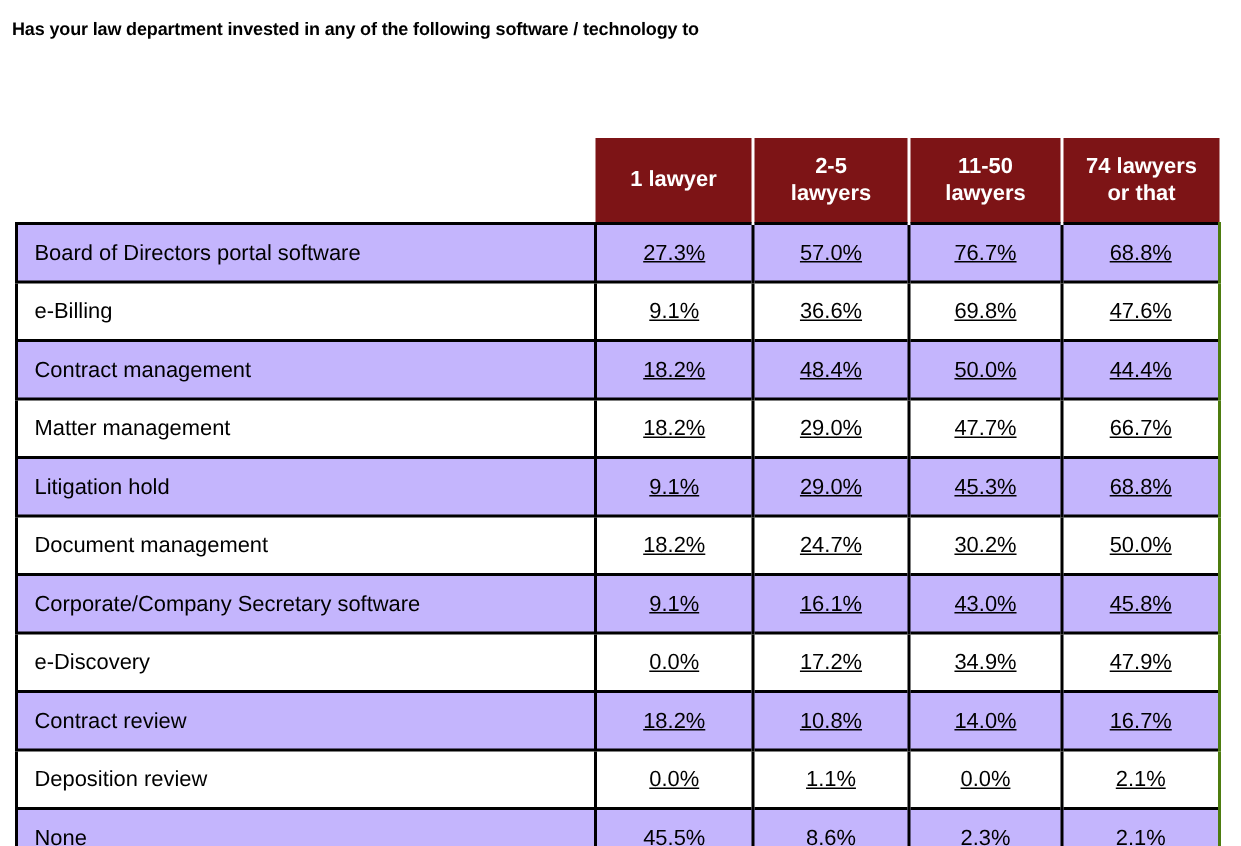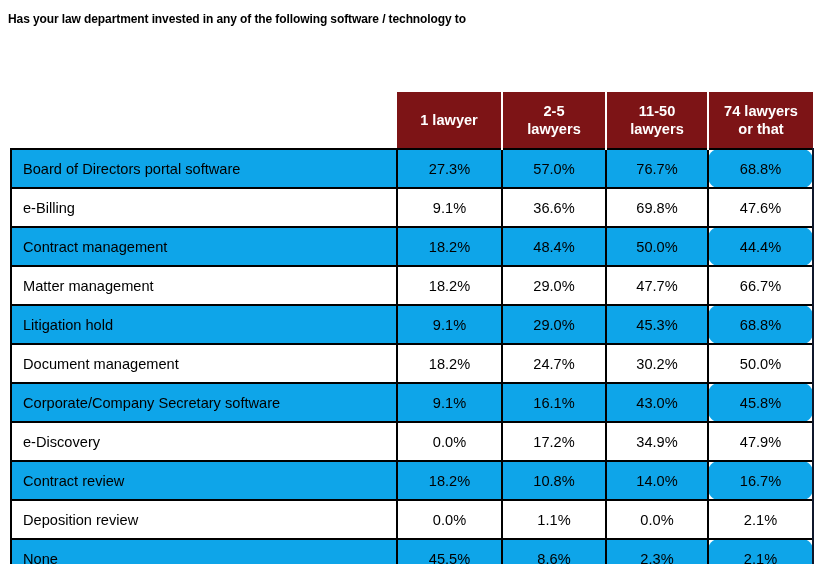--- a/index.html
+++ b/index.html
@@ -70,37 +70,37 @@
     height: 37px;
     font-size: 14.6px;
     color: #000000;
     border-top: 2px solid #000000;
     border-bottom: 0;
     border-left: 2px solid #000000;
     background: #ffffff;
     vertical-align: middle;
   }
   #survey-table tbody tr td:last-child {
-    border-right: 2px solid #0f172a;
-    border-radius: 11px;
+    border-right: 2px solid #4d7c0f;
   }
   #survey-table tbody tr:last-child td {
     border-bottom: 2px solid #000000;
   }
   #survey-table tbody tr.shaded td {
-    background: #0ea5e9;
+    background: #c4b5fd;
     margin-left: 15px;
   }
 
   #survey-table tbody td.label-cell {
     text-align: left;
     padding-left: 11px;
   }
   #survey-table tbody td.value-cell {
     text-align: center;
+    text-decoration: underline;
   }
 
   
   col.c-label { width: 386px; }
   col.c-v1 { width: 105px; }
   col.c-v2 { width: 104px; }
   col.c-v3 { width: 102px; }
   col.c-v4 { width: 105px; }
 </style>
 </head>

